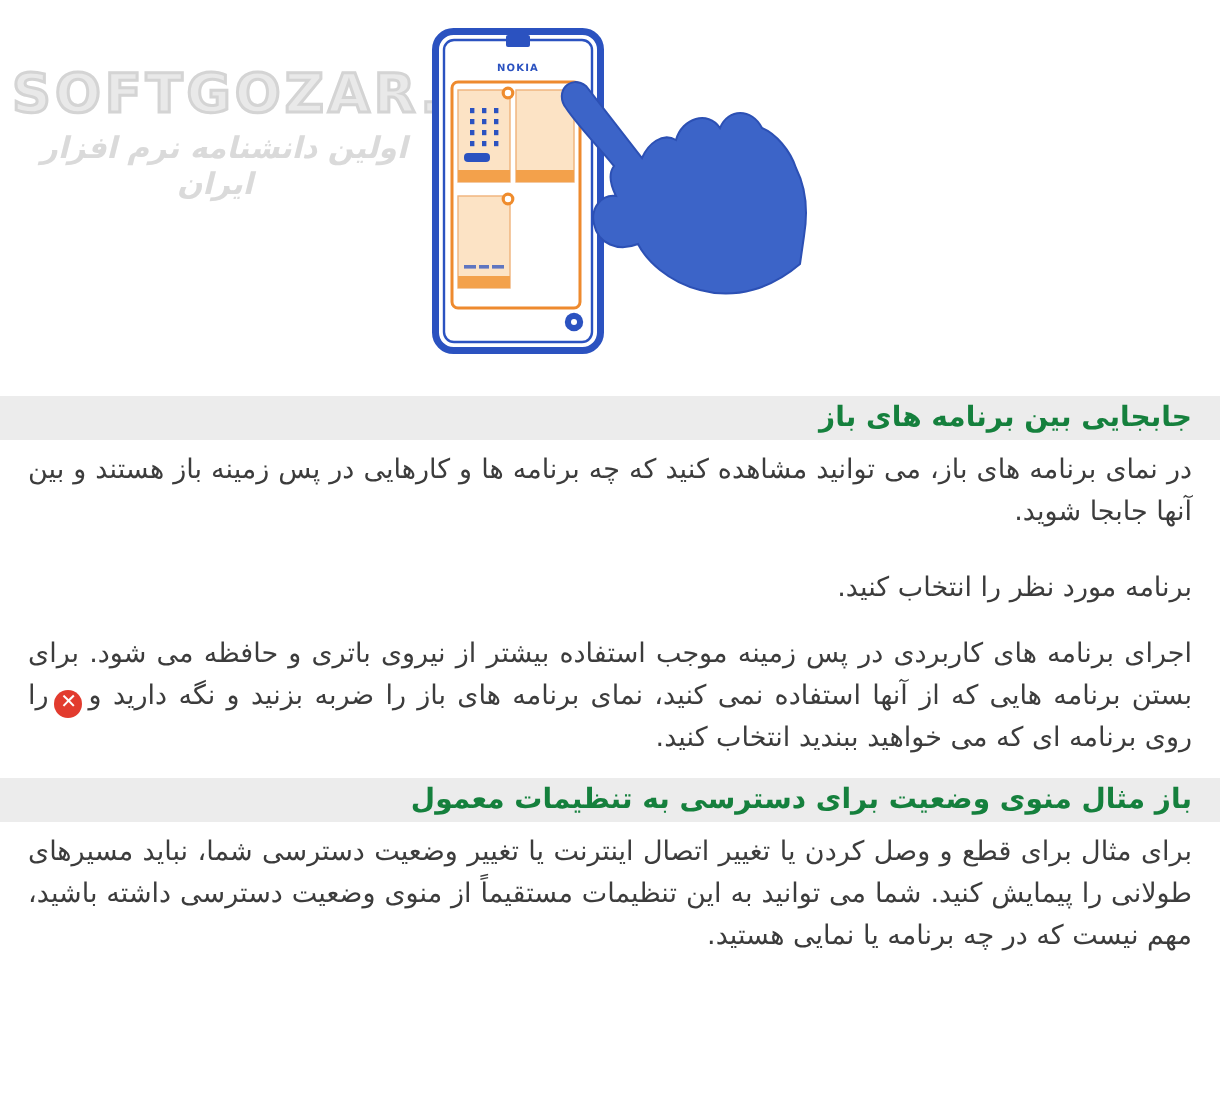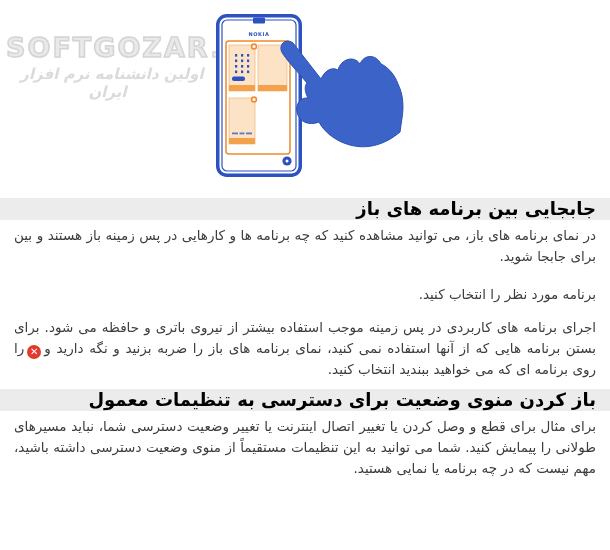--- a/index.html
+++ b/index.html
@@ -23,21 +23,21 @@
   .phone-svg{position:absolute;left:216px;top:14px;}
   .hand-svg{position:absolute;left:276px;top:38px;}
 
   
   .body-p{
     margin:0;padding:0 14px;font-size:13.5px;line-height:21px;color:#3c3c3c;
     text-align:justify;direction:rtl;
   }
   .section-bar{
     background:#ececec;height:22px;line-height:22px;padding:0 14px;
-    font-size:18px;font-weight:bold;color:#000000;direction:rtl;
+    font-size:14px;font-weight:bold;color:#15803d;direction:rtl;
   }
   .mt8{margin-top:8px;} .mt13{margin-top:13px;} .mt5{margin-top:5px;}
   .mt17{margin-top:17px;} .mt12{margin-top:12px;} .mt9{margin-top:9px;}
 
   .close-icon{
     display:inline-block;width:14px;height:14px;border-radius:50%;
     background:#e23b2e;color:#ffffff;text-align:center;vertical-align:-2px;
     font-size:10px;line-height:14px;font-weight:bold;margin:0 3px;
     font-family:"DejaVu Sans",sans-serif;
   }
@@ -124,28 +124,28 @@
            C29,54 28,49 31,45
            C22,34 13,25 7,16 Z"></path>
     </svg>
   </div>
 
 
   <div class="section-bar mt13">
     <span>جابجایی بین برنامه های باز</span>
   </div>
 
-  <p class="body-p mt5">در نمای برنامه های باز، می توانید مشاهده کنید که چه برنامه ها و کارهایی در پس زمینه باز هستند و بین برای جابجا شوید.</p>
+  <p class="body-p mt5">در نمای برنامه های باز، می توانید مشاهده کنید که چه برنامه ها و کارهایی در پس زمینه باز هستند و بین آنها جابجا شوید.</p>
 
   <p class="body-p mt17">برنامه مورد نظر را انتخاب کنید.</p>
 
 
   <p class="body-p mt12">
     <span>اجرای برنامه های کاربردی در پس زمینه موجب استفاده بیشتر از نیروی باتری و حافظه می شود. برای بستن برنامه هایی که از آنها استفاده نمی کنید، نمای برنامه های باز را ضربه بزنید و نگه دارید و</span><span class="close-icon"><span>✕</span></span><span>را روی برنامه ای که می خواهید ببندید انتخاب کنید.</span>
   </p>
 
   <div class="section-bar mt9">
-    <span>باز کردن منوی وضعیت برای دسترسی به تنظیمات معمول</span>
+    <span>باز مثال منوی وضعیت برای دسترسی به تنظیمات معمول</span>
   </div>
 
   <p class="body-p mt5">برای مثال برای قطع و وصل کردن یا تغییر اتصال اینترنت یا تغییر وضعیت دسترسی شما، نباید مسیرهای طولانی را پیمایش کنید. شما می توانید به این تنظیمات مستقیماً از منوی وضعیت دسترسی داشته باشید، مهم نیست که در چه برنامه یا نمایی هستید.</p>
 
 </div>
 
 </body></html>

